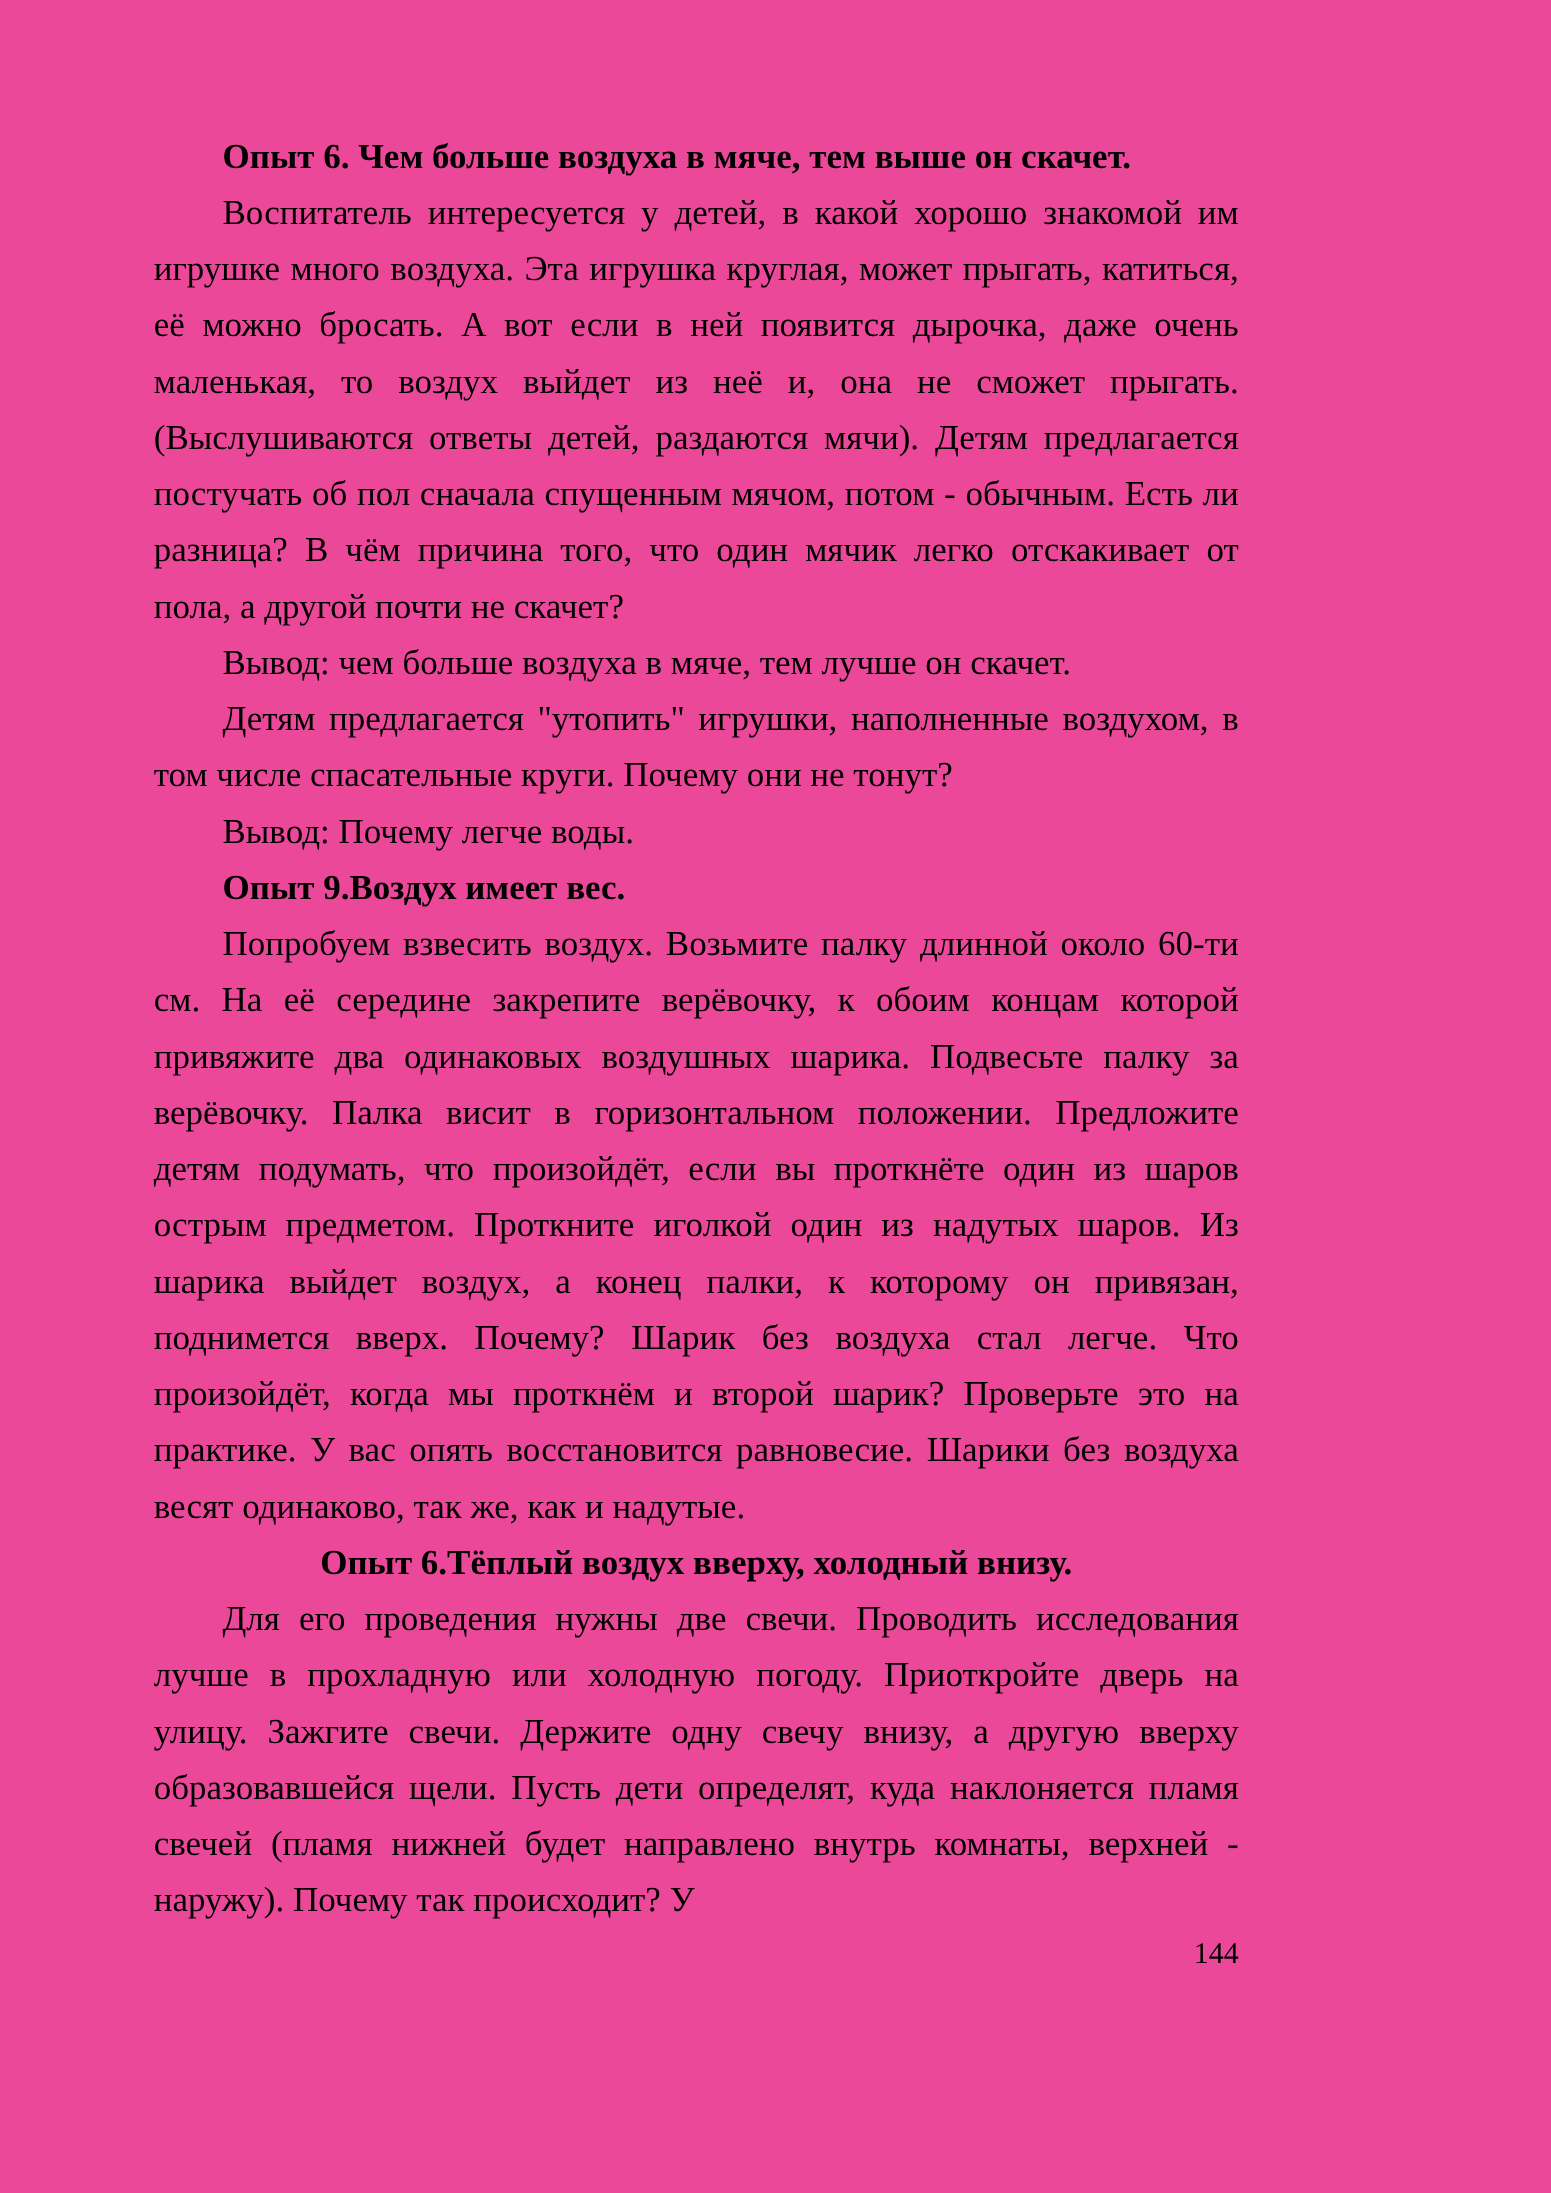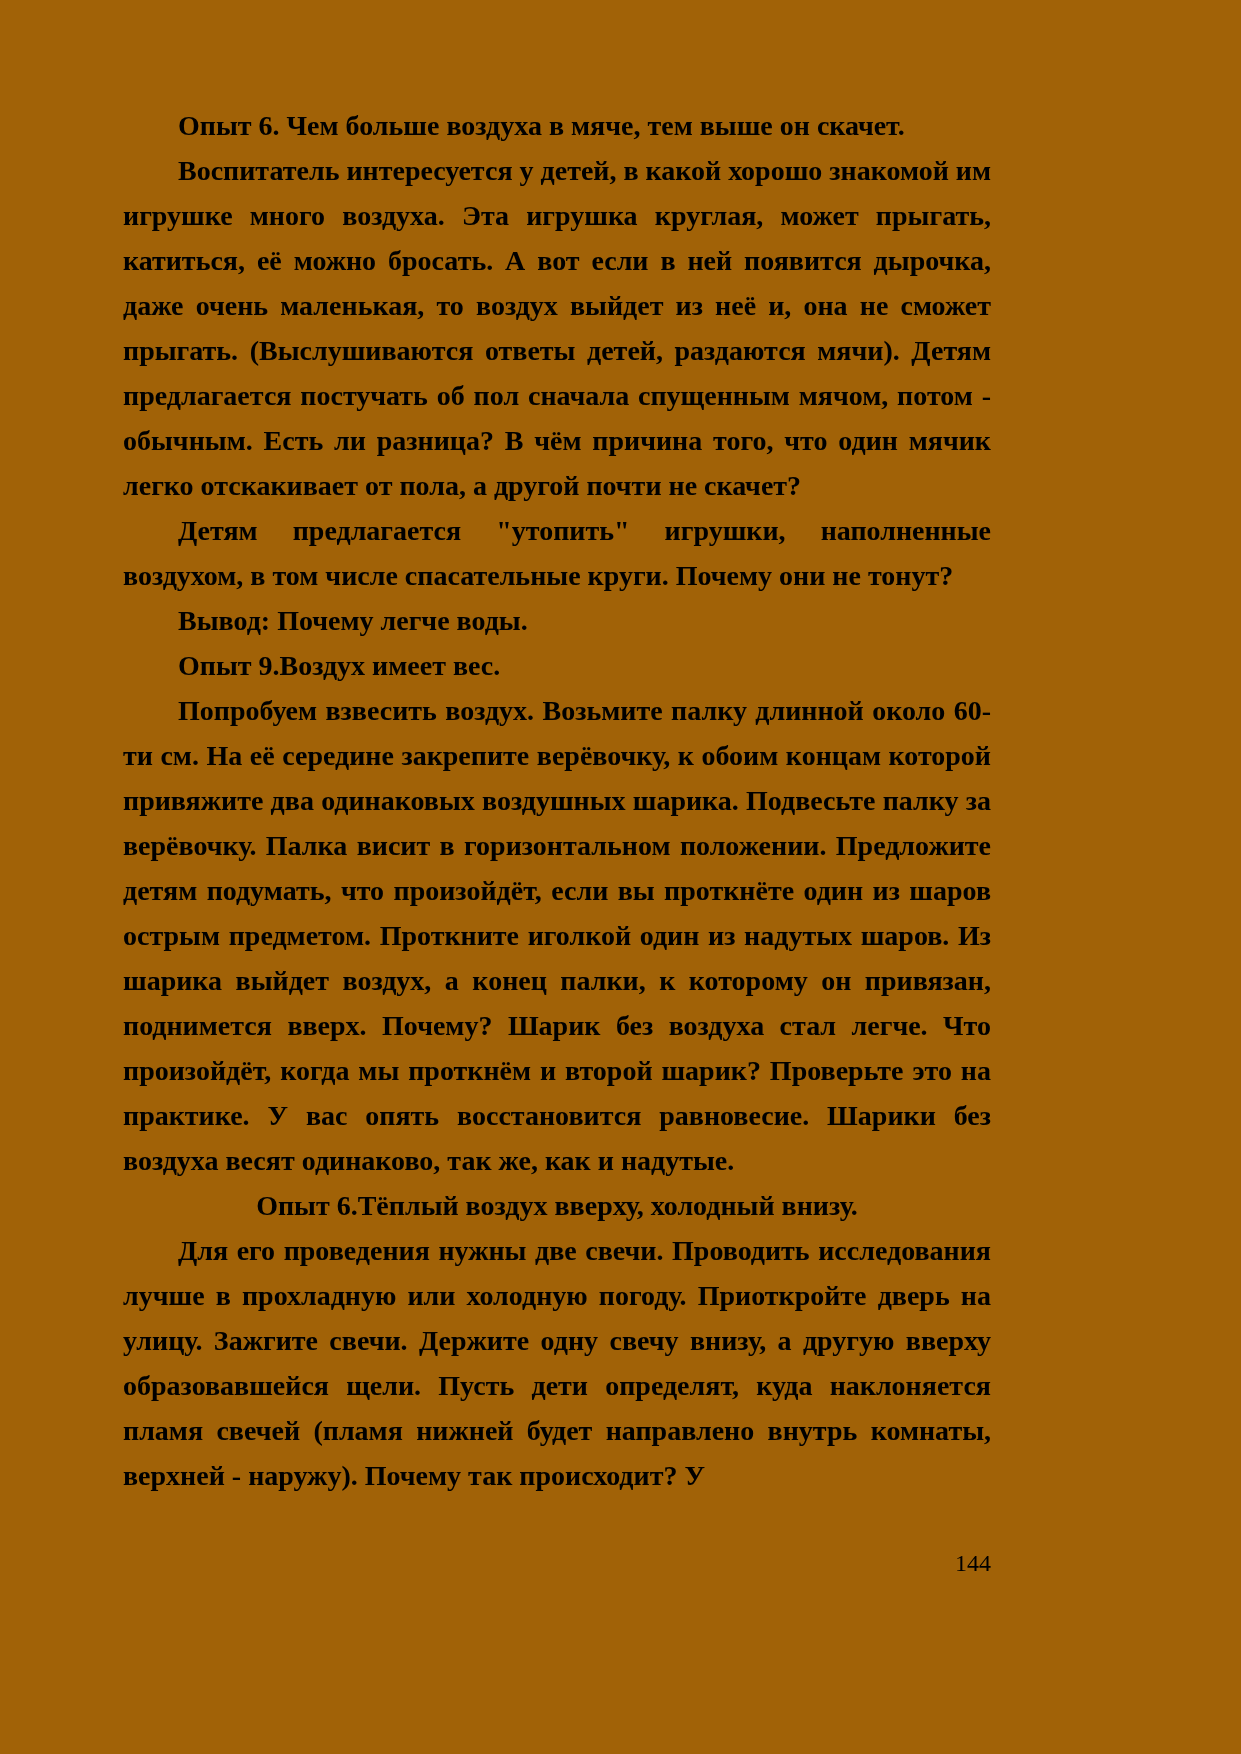--- a/index.html
+++ b/index.html
@@ -4,39 +4,39 @@
 <style>
   html, body {
     margin: 0;
     padding: 0;
     background: #ffffff;
   }
   .page {
     position: relative;
     width: 1241px;
     height: 1754px;
-    background: #a16207;
+    background: #ec4899;
     font-family: "Liberation Serif", serif;
     color: #000000;
     overflow: hidden;
   }
   .content {
     position: absolute;
     left: 123px;
     top: 103px;
     width: 868px;
   }
   .block {
     margin: 0;
     padding: 0;
     font-size: 28px;
     line-height: 45px;
     text-align: justify;
     text-indent: 55px;
-    font-weight: bold;
+    font-weight: normal;
   }
   .block.bold {
     font-weight: bold;
   }
   .block.centered {
     text-align: center;
     text-indent: 0;
   }
   .footer {
     position: absolute;
@@ -48,20 +48,21 @@
     line-height: 30px;
   }
 </style>
 </head>
 <body>
 
 <div class="page">
   <div class="content">
     <p class="block bold">Опыт 6. Чем больше воздуха в мяче, тем выше он скачет.</p>
     <p class="block">Воспитатель интересуется у детей, в какой хорошо знакомой им игрушке много воздуха. Эта игрушка круглая, может прыгать, катиться, её можно бросать. А вот если в ней появится дырочка, даже очень маленькая, то воздух выйдет из неё и, она не сможет прыгать. (Выслушиваются ответы детей, раздаются мячи). Детям предлагается постучать об пол сначала спущенным мячом, потом - обычным. Есть ли разница? В чём причина того, что один мячик легко отскакивает от пола, а другой почти не скачет?</p>
+    <p class="block">Вывод: чем больше воздуха в мяче, тем лучше он скачет.</p>
     <p class="block">Детям предлагается "утопить" игрушки, наполненные воздухом, в том числе спасательные круги. Почему они не тонут?</p>
     <p class="block">Вывод: Почему легче воды.</p>
     <p class="block bold">Опыт 9.Воздух имеет вес.</p>
     <p class="block">Попробуем взвесить воздух. Возьмите палку длинной около 60-ти см. На её середине закрепите верёвочку, к обоим концам которой привяжите два одинаковых воздушных шарика. Подвесьте палку за верёвочку. Палка висит в горизонтальном положении. Предложите детям подумать, что произойдёт, если вы проткнёте один из шаров острым предметом. Проткните иголкой один из надутых шаров. Из шарика выйдет воздух, а конец палки, к которому он привязан, поднимется вверх. Почему? Шарик без воздуха стал легче. Что произойдёт, когда мы проткнём и второй шарик? Проверьте это на практике. У вас опять восстановится равновесие. Шарики без воздуха весят одинаково, так же, как и надутые.</p>
     <p class="block bold centered">Опыт 6.Тёплый воздух вверху,  холодный внизу.</p>
     <p class="block">Для его проведения нужны две свечи. Проводить исследования лучше в прохладную или холодную погоду. Приоткройте дверь на улицу. Зажгите свечи. Держите одну свечу внизу, а другую вверху образовавшейся щели. Пусть дети определят, куда наклоняется пламя свечей (пламя нижней будет направлено внутрь комнаты, верхней - наружу). Почему так происходит? У</p>
   </div>
   <div class="footer">
     <span>144</span>
   </div>

